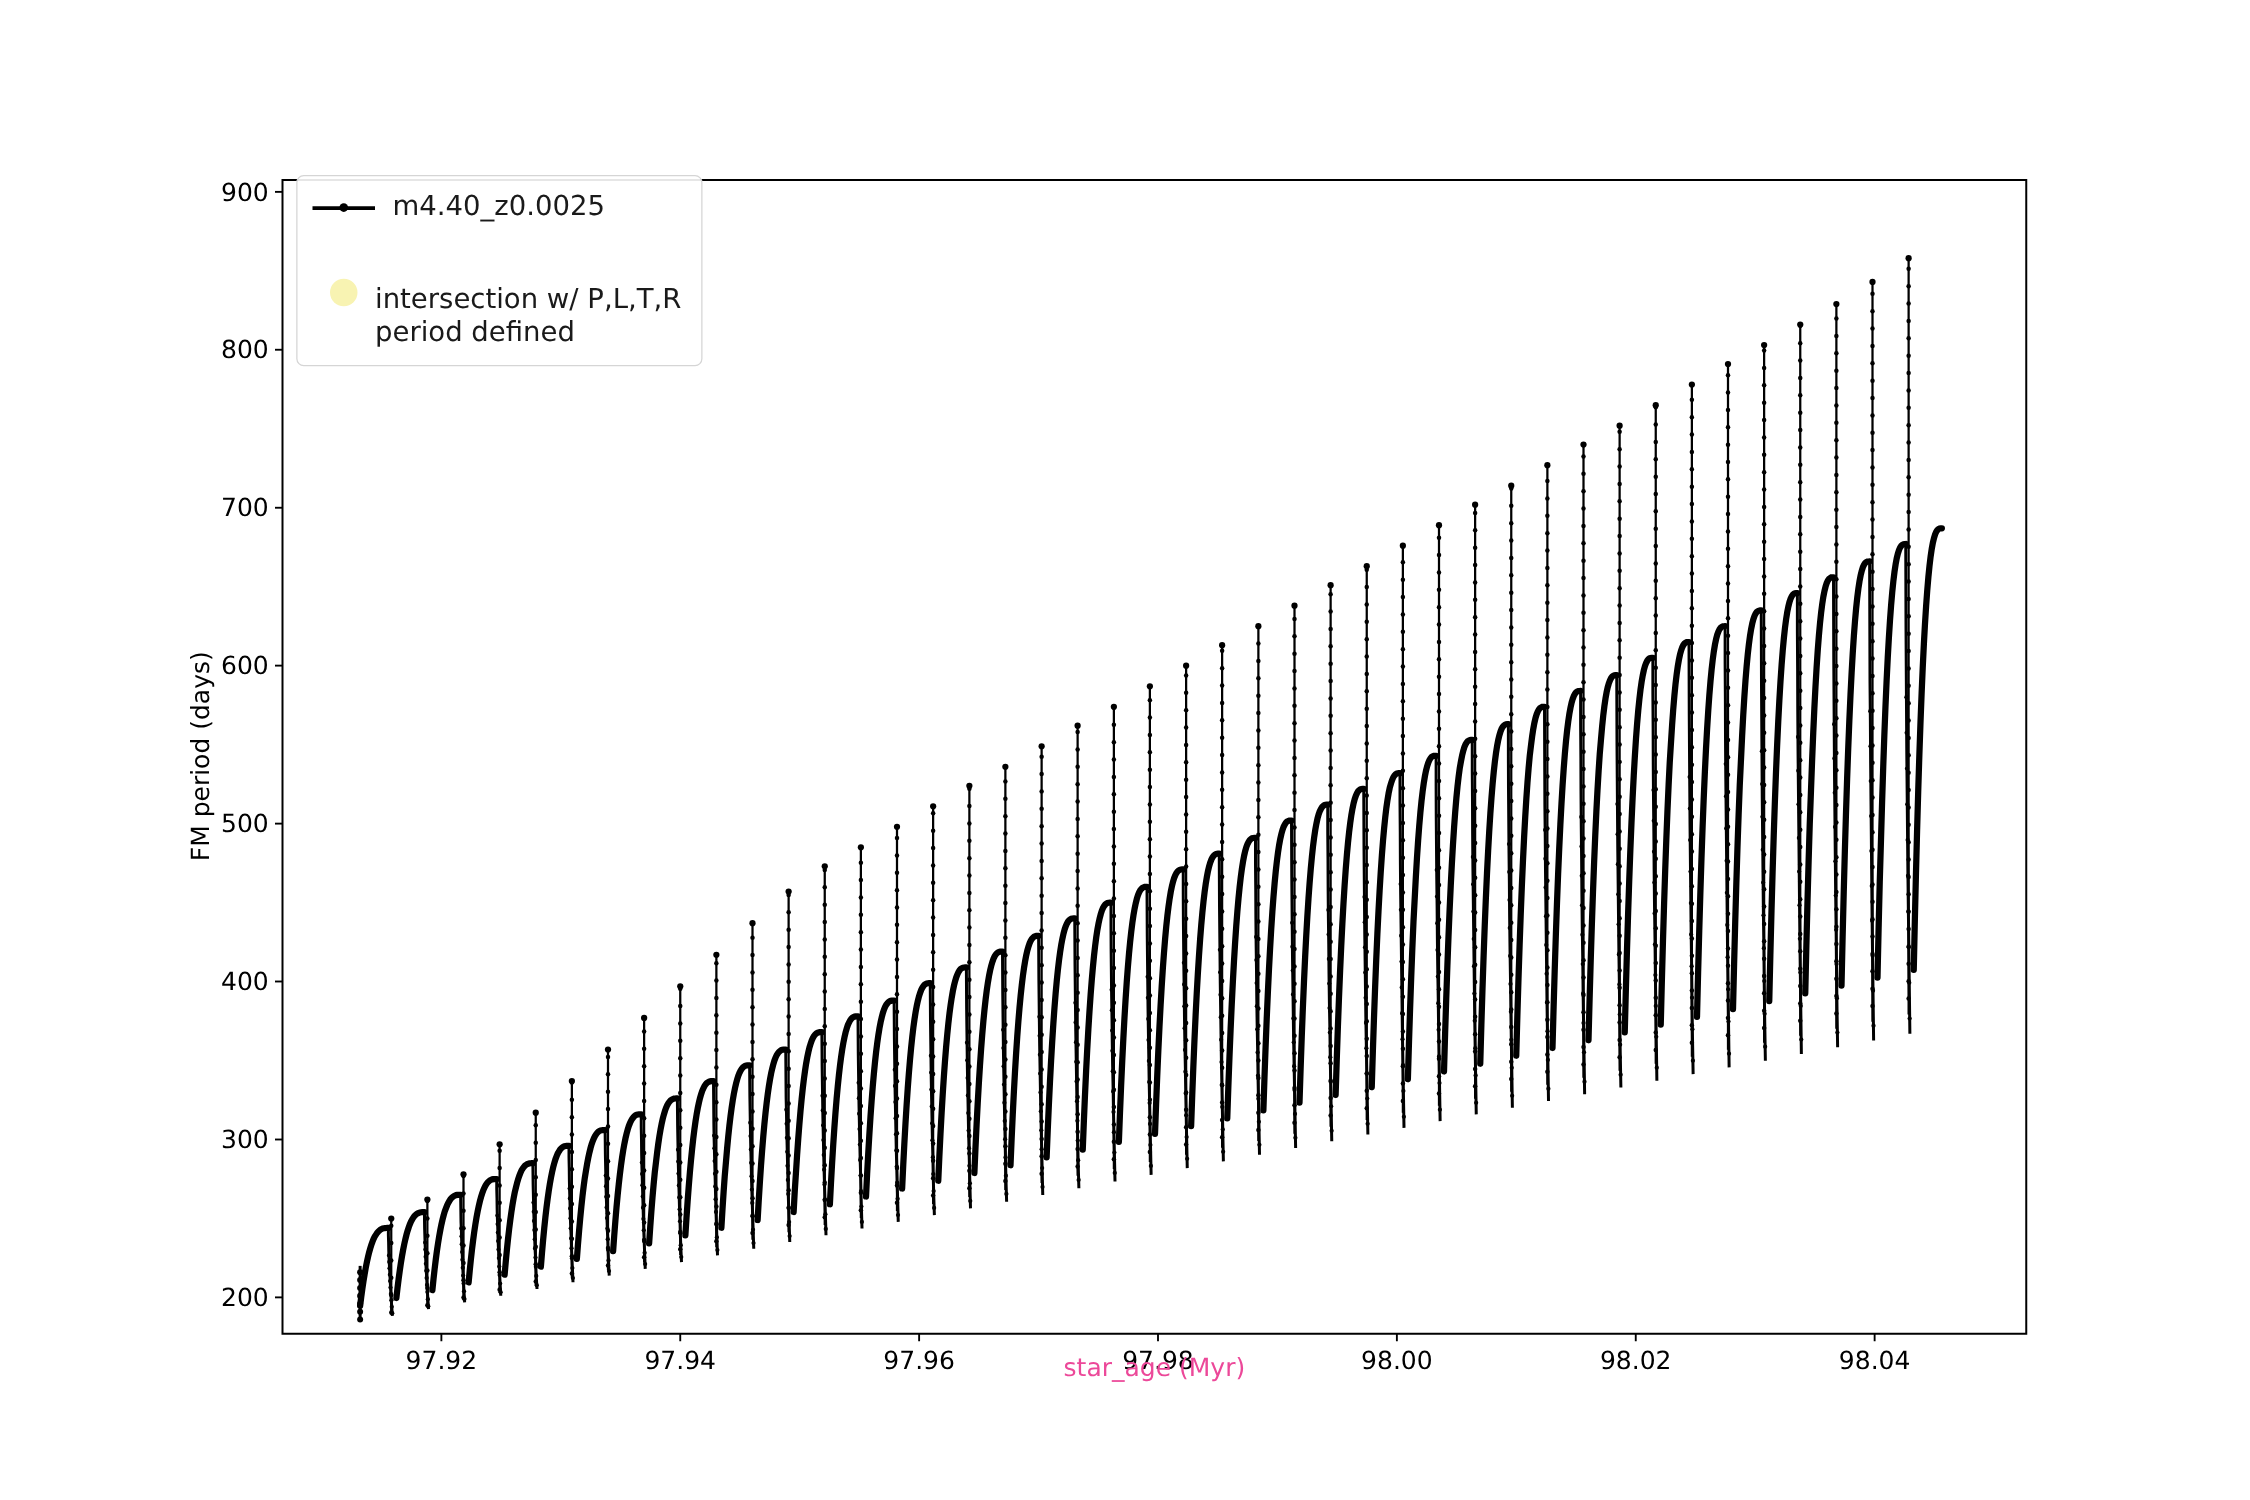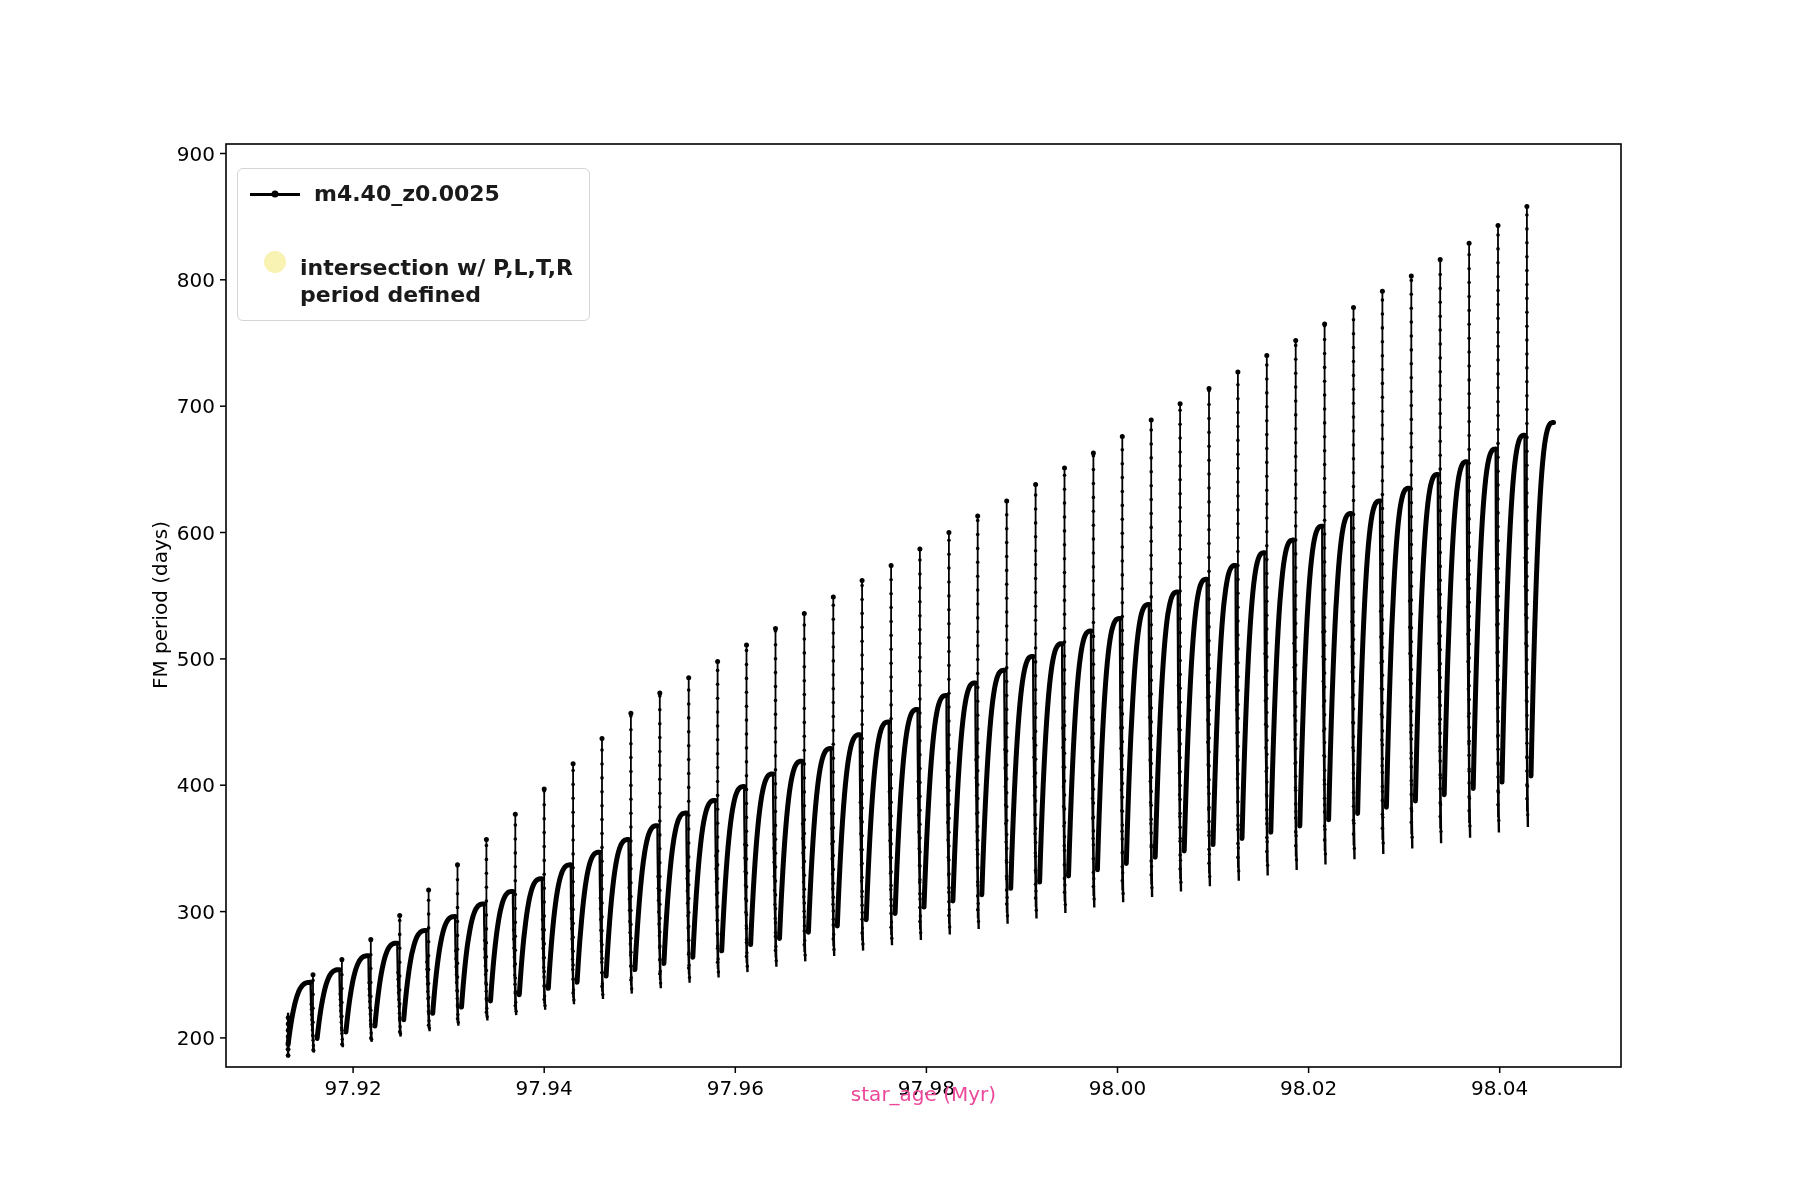--- a/index.html
+++ b/index.html
@@ -4,22 +4,22 @@
 <style>
   html,body{margin:0;padding:0;background:#ffffff;}
   .figure{position:relative;width:1800px;height:1200px;background:#ffffff;overflow:hidden;
           font-family:"DejaVu Sans","Liberation Sans",sans-serif;}
   #plot{position:absolute;left:0;top:0;}
   #plot text{font-family:"DejaVu Sans","Liberation Sans",sans-serif;font-size:20px;fill:#000;}
   .xlabel{position:absolute;left:226px;width:1395px;top:1082px;text-align:center;
           font-size:20px;color:#ec4899;}
   .ylabel{position:absolute;left:160px;top:605px;transform:translate(-50%,-50%) rotate(-90deg);
           font-size:20px;color:#000;white-space:nowrap;}
-  .legend{position:absolute;left:237px;top:168px;background:rgba(255,255,255,0.9);
-          border:1px solid #d5d5d5;border-radius:6px;padding:10px 16px 10px 12px;font-weight:bold;}
+  .legend{position:absolute;left:237px;top:140px;background:rgba(255,255,255,0.9);
+          border:1px solid #d5d5d5;border-radius:6px;padding:10px 16px 10px 12px;}
   .legend-row{display:flex;align-items:center;margin:2px 0;}
   .legend-row.top{margin-bottom:8px;}
   .line-sample{width:50px;height:3px;background:#000;position:relative;flex:0 0 auto;}
   .line-sample::after{content:"";position:absolute;left:50%;top:50%;width:7px;height:7px;
           background:#000;border-radius:50%;transform:translate(-50%,-50%);}
   .dot-sample{width:22px;height:22px;border-radius:50%;background:#f8f3b2;margin:0 14px;flex:0 0 auto;}
   .legend-text{font-size:22px;color:#1a1a1a;line-height:1.2;margin-left:14px;white-space:nowrap;}
   .legend-text.two{margin-left:0;margin-top:40px;}
 </style>
 </head>

